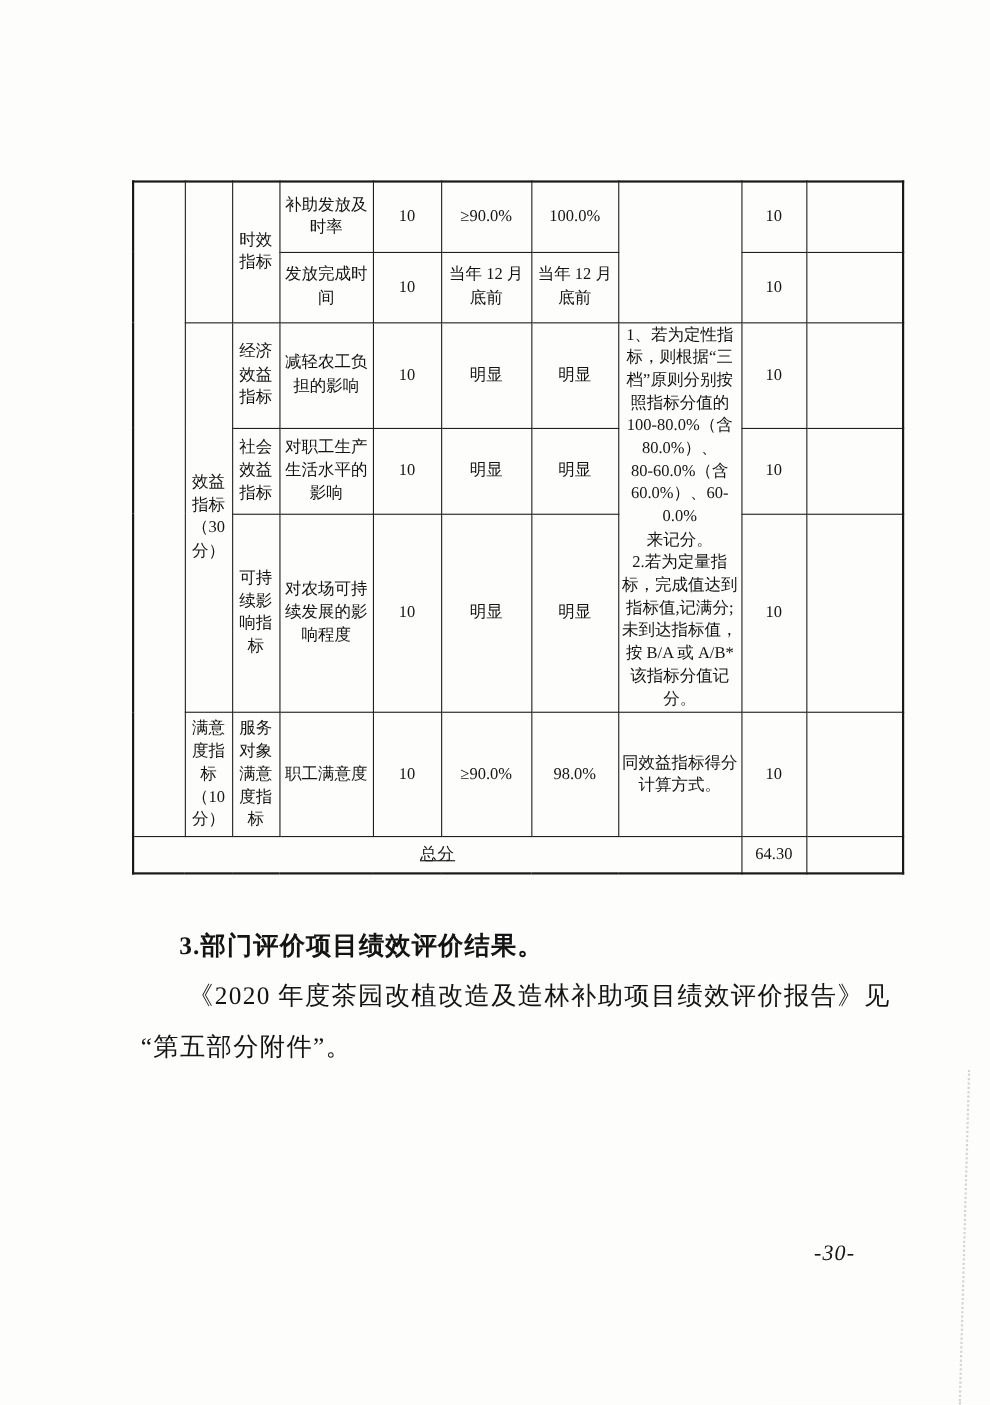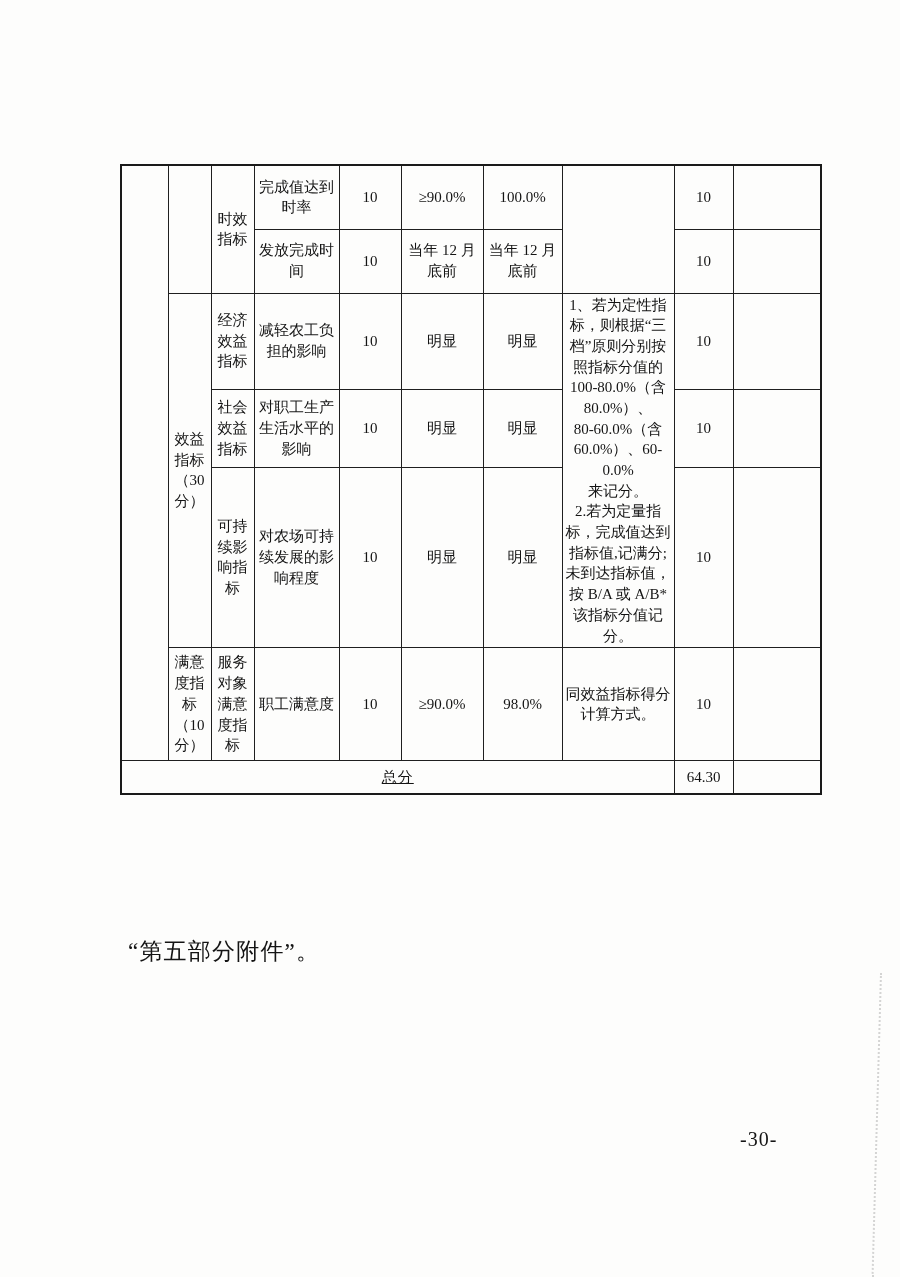--- a/index.html
+++ b/index.html
@@ -47,21 +47,21 @@
   .para-line1 {
     position:absolute; left:171px; top:890px;
     font-size:23px; letter-spacing:1.2px; white-space:nowrap;
   }
   .para-line2 {
     position:absolute; left:128px; top:936px;
     font-size:23px; letter-spacing:1.2px; white-space:nowrap;
   }
   .page-number {
     position:absolute; left:740px; top:1128px;
-    font-size:20px; letter-spacing:1px;
+    font-size:20px; letter-spacing:1px;font-style:italic;
   }
 
   
   .scan-artifact {
     position:absolute; left:880px; top:973px;
     height:304px; width:0;
     border-left:2px dotted #b9b9b9;
     opacity:.6;
     transform:rotate(1.6deg); transform-origin:top center;
   }
@@ -83,21 +83,21 @@
         <col style="width:112px">
         <col style="width:59px">
       <col style="width:88px">
     </colgroup>
     <tbody>
         <tr class="r1">
       <td rowspan="6"></td>
       <td rowspan="2"></td>
       <td rowspan="2">时效
 指标</td>
-      <td>完成值达到
+      <td>补助发放及
 时率</td>
       <td>10</td>
       <td>≥90.0%</td>
       <td>100.0%</td>
       <td rowspan="2"></td>
       <td>10</td>
       <td></td>
     </tr>
     <tr class="r2">
       <td>发放完成时
@@ -190,18 +190,20 @@
       <td></td>
     </tr>
     <tr class="r7">
       <td colspan="8" class="total-label">总分</td>
       <td>64.30</td>
       <td></td>
     </tr>
   </tbody>
     </table>
 
+  <div class="heading">3.部门评价项目绩效评价结果。</div>
+  <div class="para-line1">《2020 年度茶园改植改造及造林补助项目绩效评价报告》见</div>
   <div class="para-line2">“第五部分附件”。</div>
 
   <div class="page-number">-30-</div>
 
   <div class="scan-artifact"></div>
 </div>
 
 </body></html>

